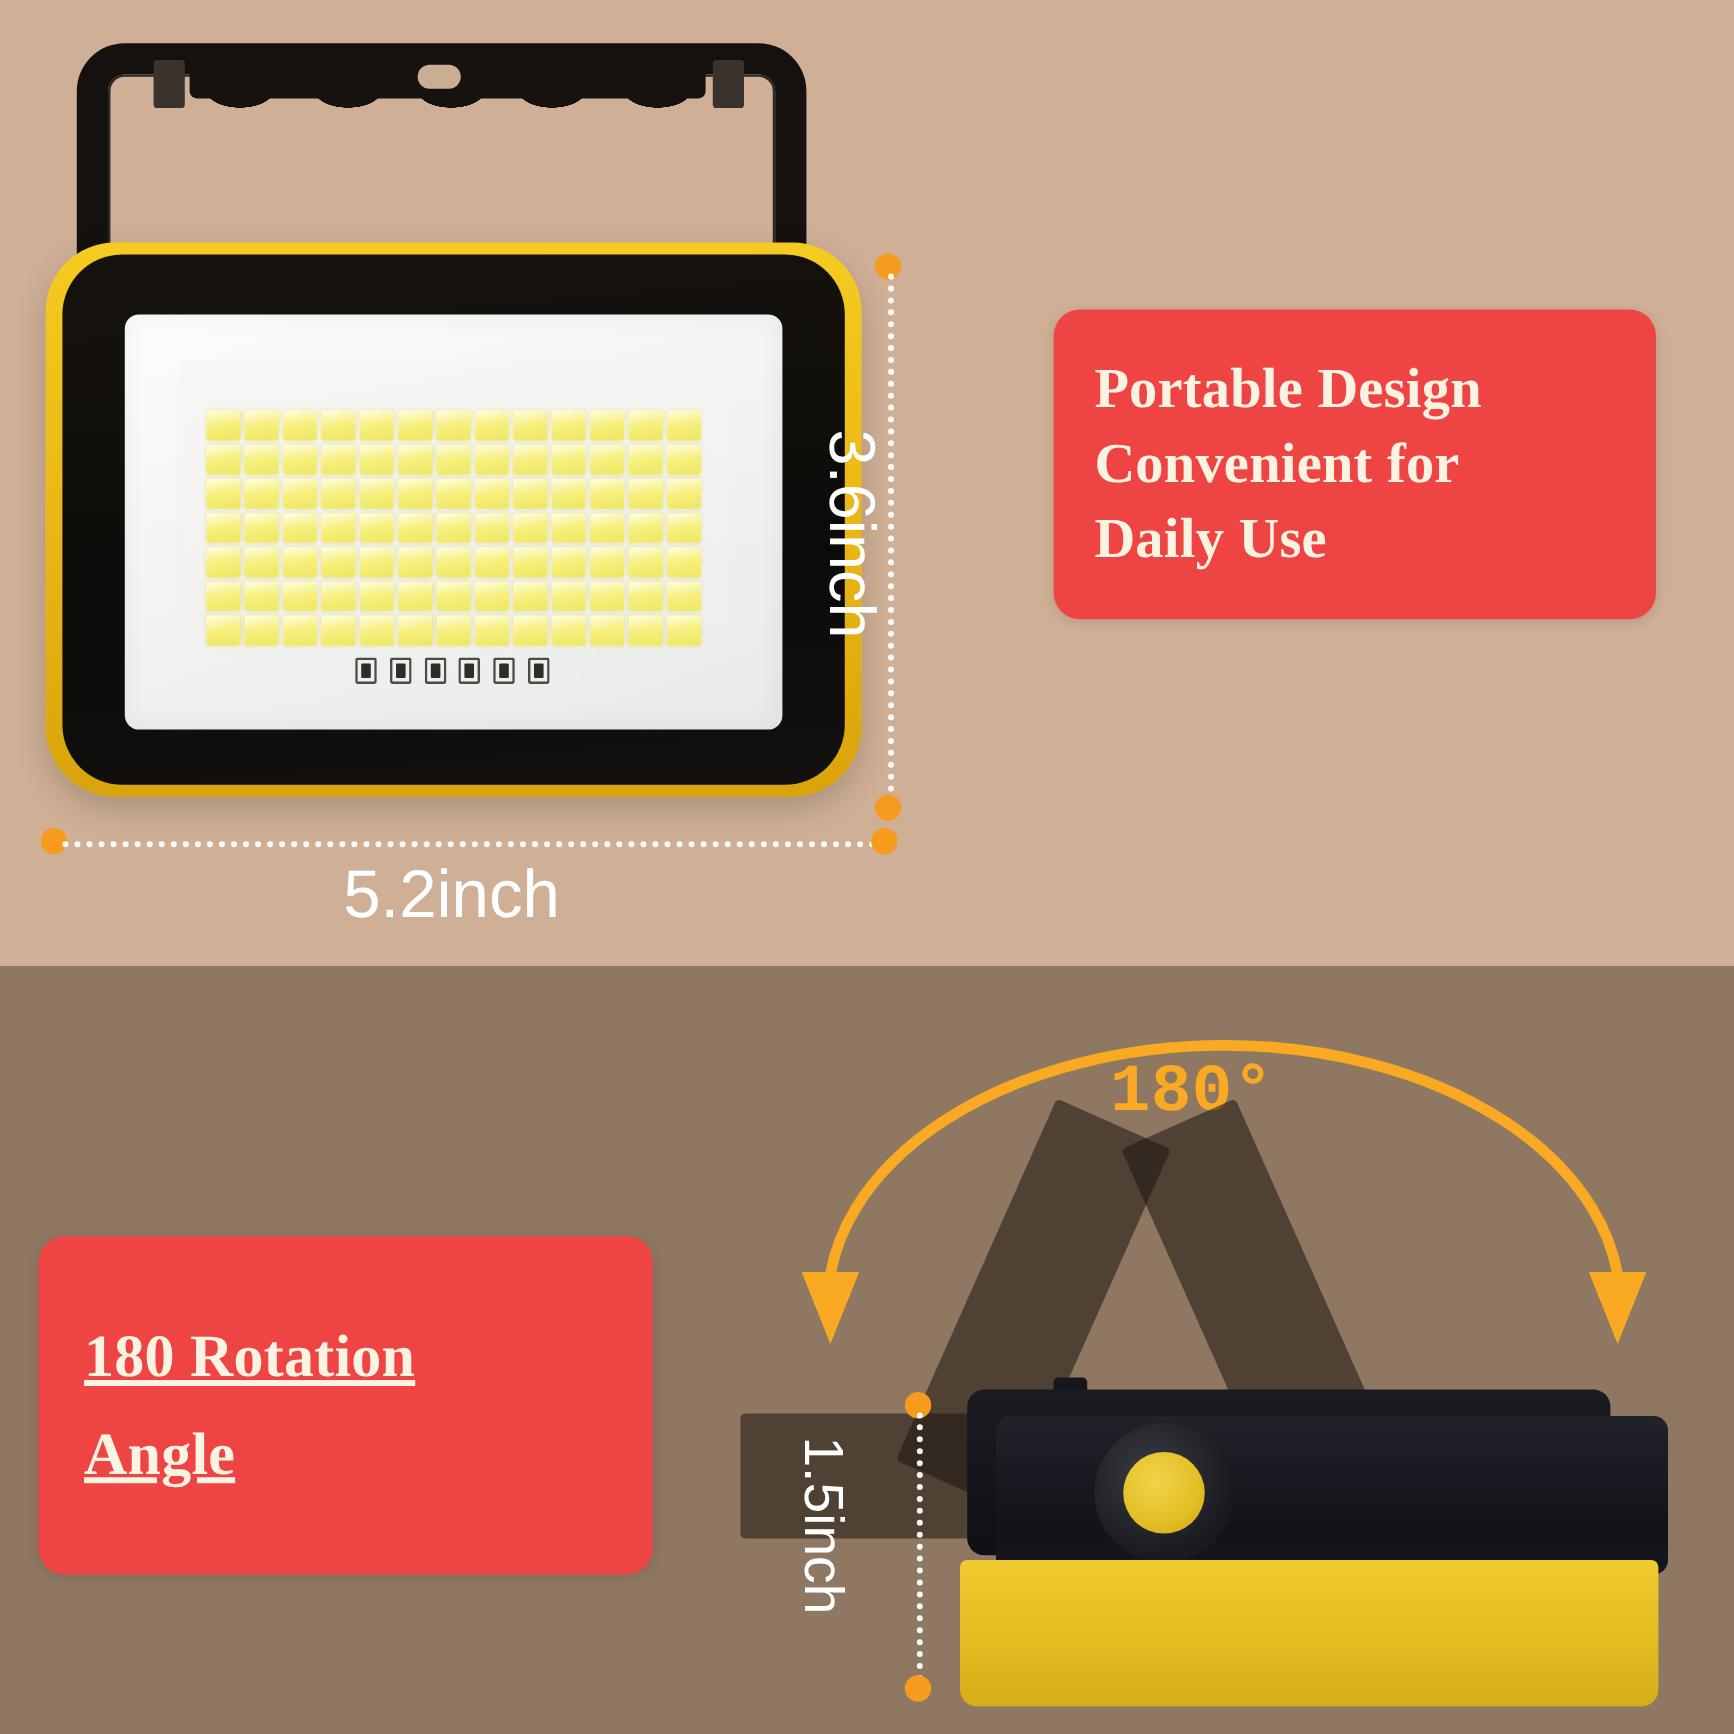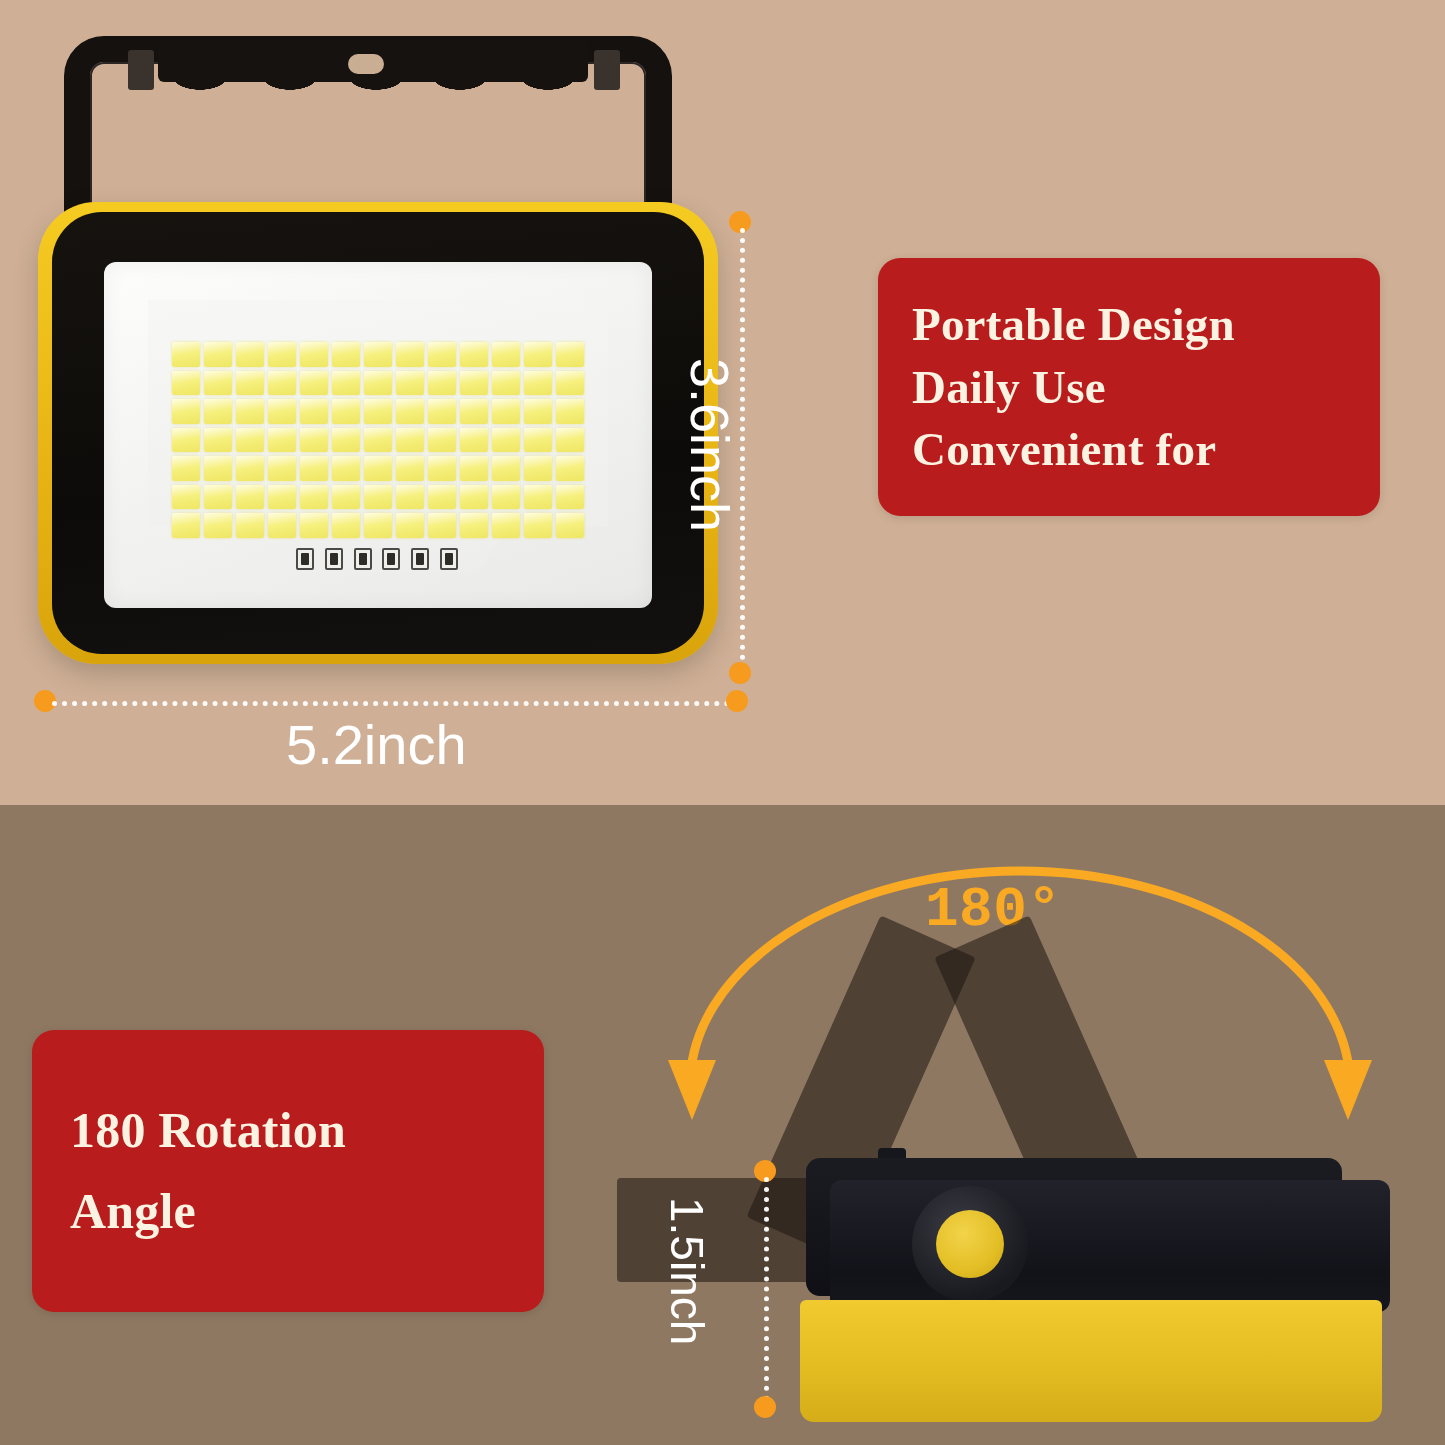--- a/index.html
+++ b/index.html
@@ -9,30 +9,30 @@
     background:#CFB096;
   }
   #stage{position:relative;width:1445px;height:1445px;overflow:hidden;}
 
   
   .bg-top{position:absolute;left:0;top:0;width:1445px;height:805px;background:#CFB096;}
   .bg-bottom{position:absolute;left:0;top:805px;width:1445px;height:640px;background:#8F7862;}
 
   
   .callout{
-    position:absolute;border-radius:22px;background:#b91c1c;
+    position:absolute;border-radius:22px;background:#ef4444;
     box-shadow:0 2px 10px rgba(0,0,0,.12);
     display:flex;flex-direction:column;justify-content:center;
     font-family:"Liberation Serif", serif;
     font-weight:700;color:#FBF3E2;
   }
   #callout-portable{left:878px;top:258px;width:502px;height:258px;padding:0 34px;box-sizing:border-box;}
   #callout-portable .ln{font-size:47px;line-height:1.34;letter-spacing:.2px;}
   #callout-rotation{left:32px;top:1030px;width:512px;height:282px;padding:0 38px;box-sizing:border-box;}
-  #callout-rotation .ln{font-size:50px;line-height:1.62;letter-spacing:.2px;}
+  #callout-rotation .ln{font-size:50px;line-height:1.62;letter-spacing:.2px;text-decoration:underline;}
 
   
   .dimdot{position:absolute;width:22px;height:22px;border-radius:50%;background:#F79B1E;}
   .dimline-v{position:absolute;width:0;border-left:5px dotted #FFFFFF;opacity:.96;}
   .dimline-h{position:absolute;height:0;border-top:5px dotted #FFFFFF;opacity:.96;}
   .dimlabel{position:absolute;color:#FFFFFF;font-family:"Liberation Sans", sans-serif;font-weight:400;white-space:nowrap;}
   #label-height{font-size:54px;left:741px;top:358px;transform:rotate(90deg);transform-origin:left top;}
   #label-width{font-size:56px;left:286px;top:712px;}
   #label-depth{font-size:46px;left:714px;top:1197px;transform:rotate(90deg);transform-origin:left top;}
 
@@ -280,22 +280,22 @@
 
   <div>
     <div class="dimdot" style="left:34px;top:690px;"></div>
     <div class="dimline-h" style="left:52px;top:701px;width:678px;"></div>
     <div class="dimdot" style="left:726px;top:690px;"></div>
     <span class="dimlabel" id="label-width">5.2inch</span>
   </div>
 
   <div class="callout" id="callout-portable">
     <span class="ln">Portable Design</span>
+    <span class="ln">Convenient for</span>
     <span class="ln">Daily Use</span>
-    <span class="ln">Convenient for</span>
   </div>
 
   <div class="callout" id="callout-rotation">
     <span class="ln">180 Rotation</span>
     <span class="ln">Angle</span>
   </div>
 
   <svg id="arc-svg" viewBox="0 0 760 290">
     <path d="M 50 248 A 330 215 0 0 1 710 248" fill="none" stroke="#F9A922" stroke-width="9" stroke-linecap="round"></path>
     <polygon points="28,222 76,222 52,282" fill="#F9A922"></polygon>

